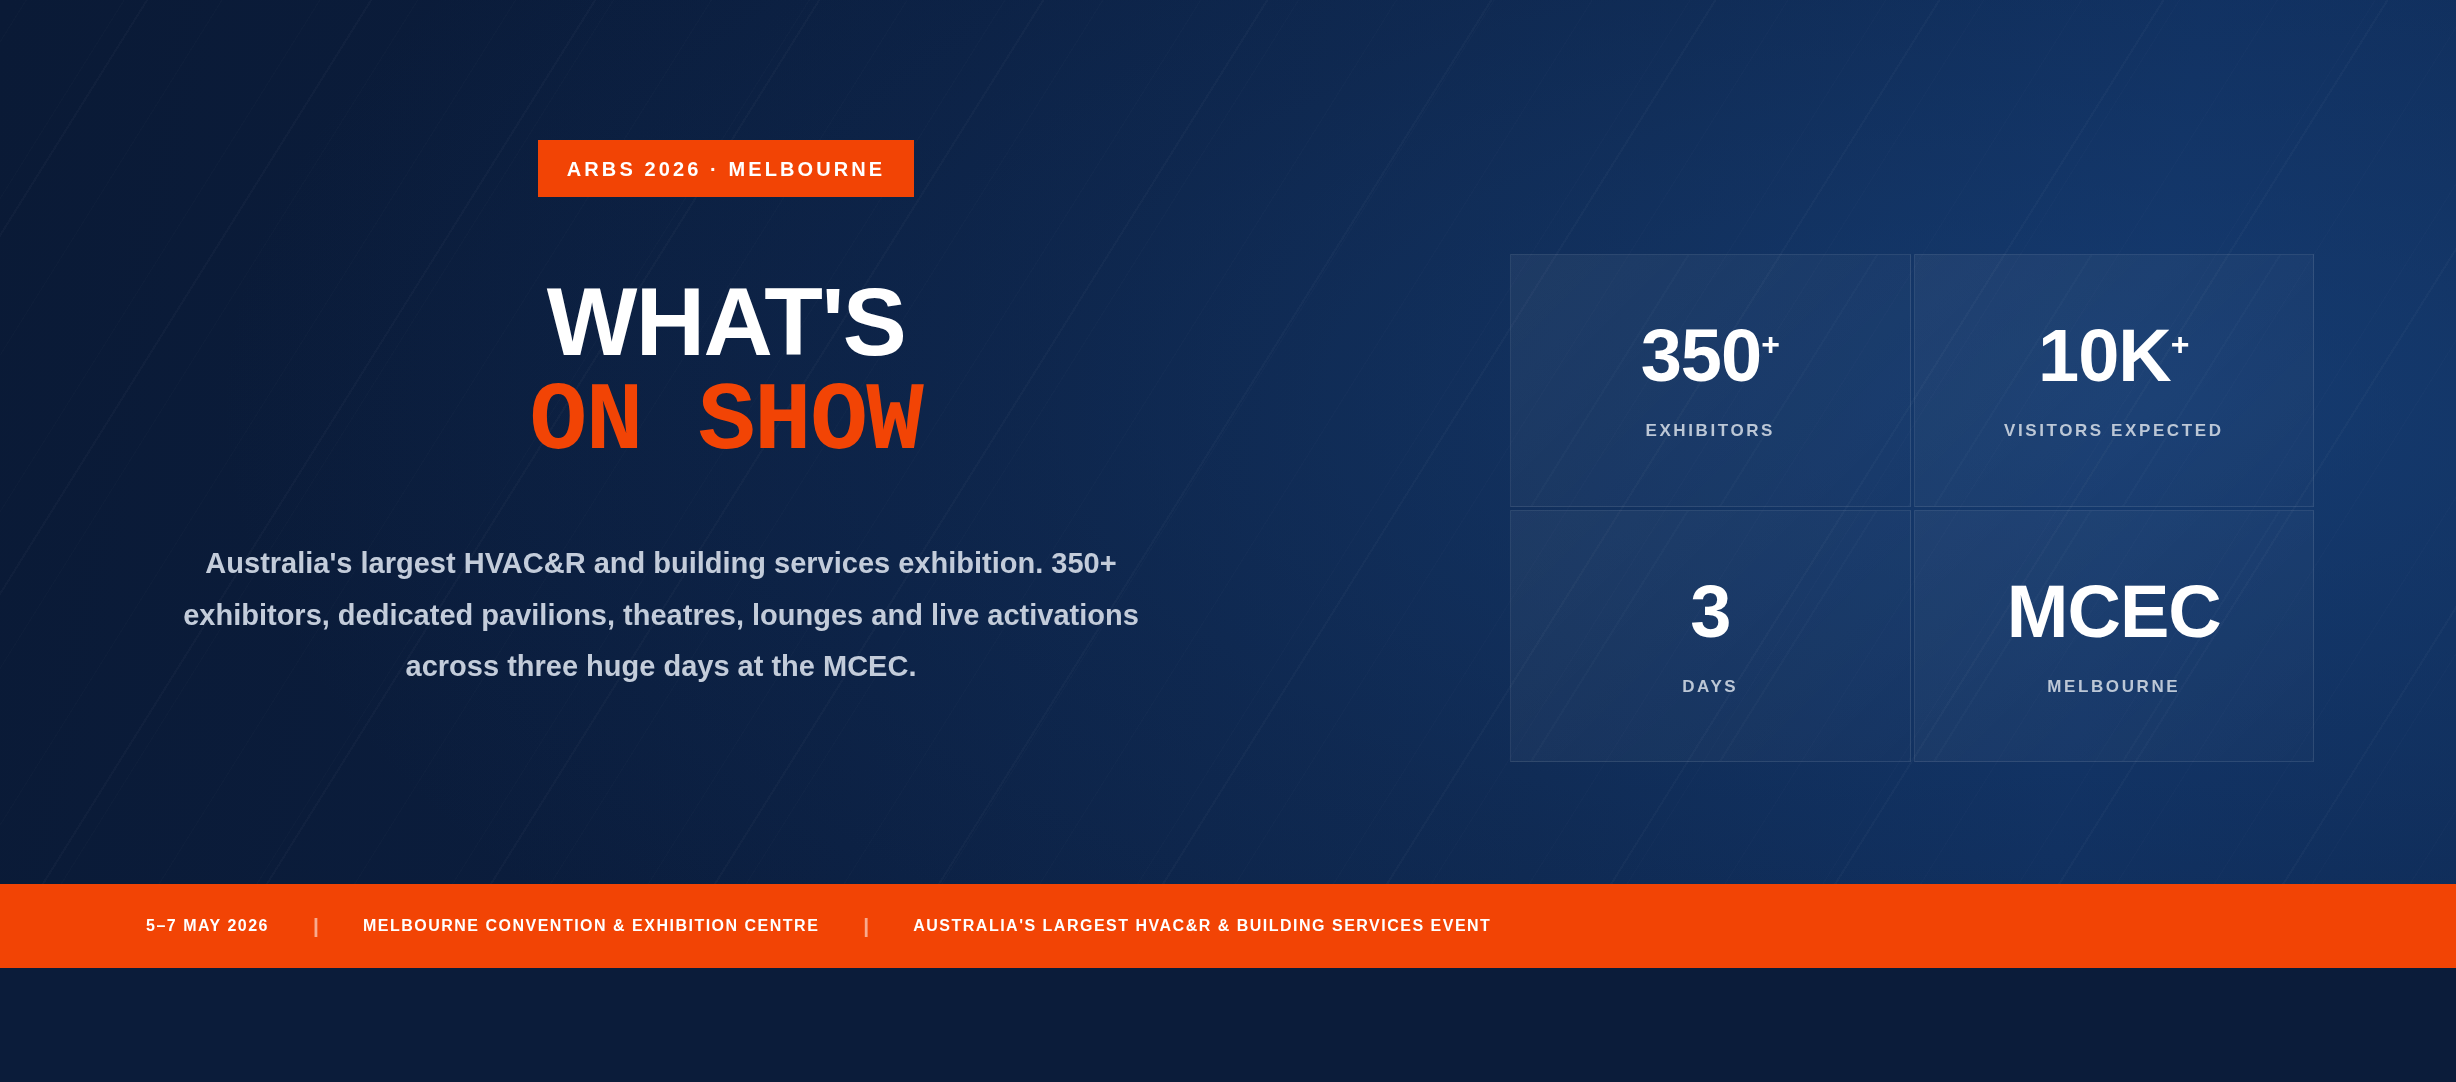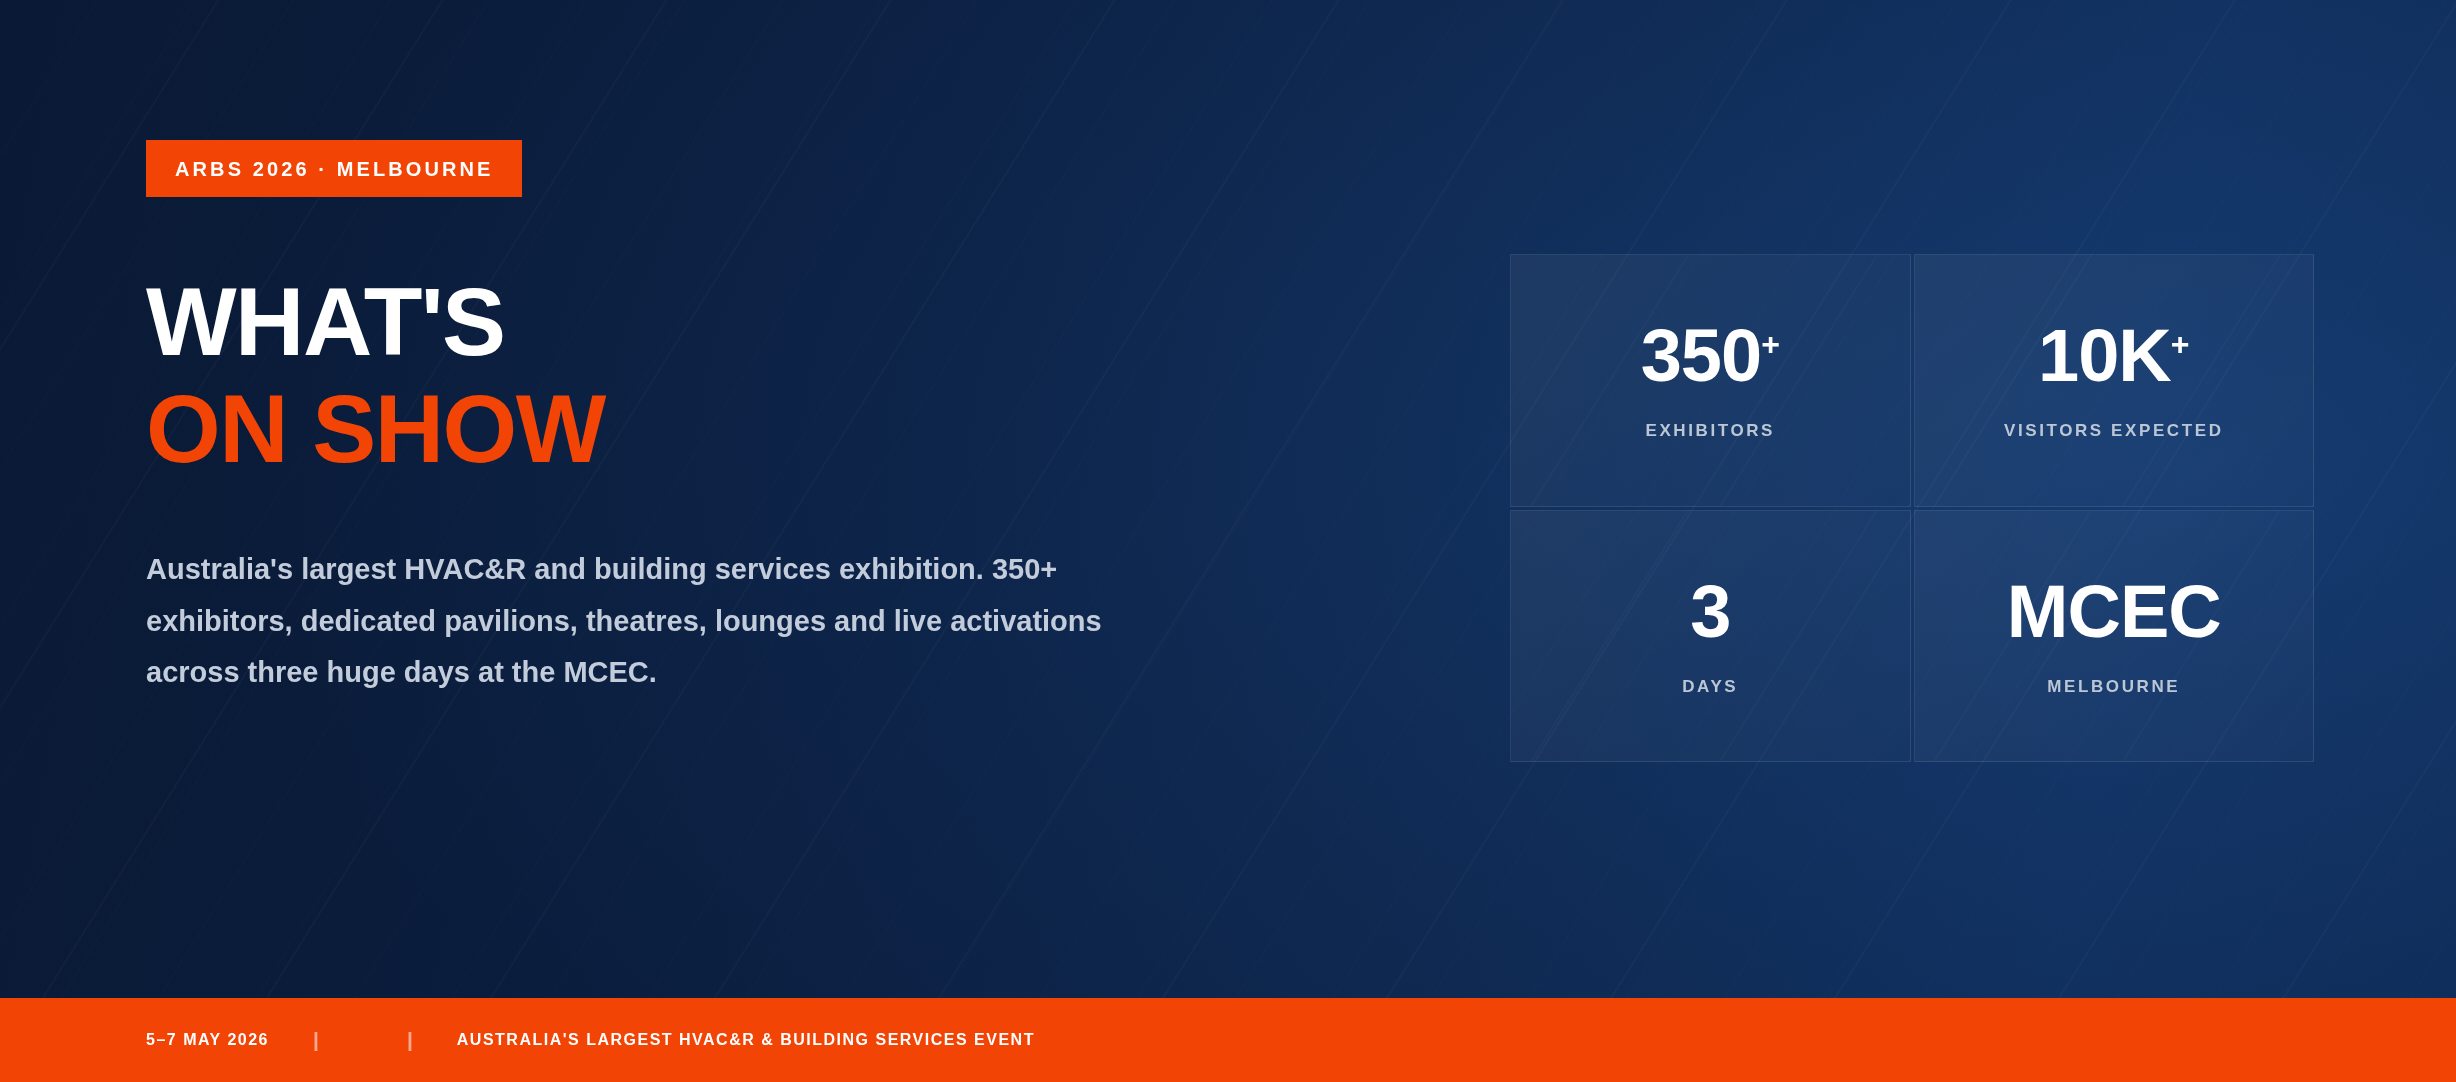--- a/index.html
+++ b/index.html
@@ -11,25 +11,26 @@
   }
 
   body {
     font-family:"Liberation Sans", sans-serif;
     background:#0b1c3a;
   }
 
   #banner {
     position:relative;
     width:2456px;
-    height:1082px;
+    height:968px;
     overflow:hidden;
     background:
       radial-gradient(120% 140% at 88% 42%, rgba(27,73,134,0.55) 0%, rgba(27,73,134,0.18) 38%, rgba(27,73,134,0) 66%),
       linear-gradient(100deg, #0a1a36 0%, #0b1e3f 38%, #0d2449 64%, #0e2a56 84%, #0d2750 100%);
+    text-align: center;
   }
 
   
   #texture {
     position:absolute; inset:0;
     background-image:repeating-linear-gradient(
         -58deg,
         rgba(255,255,255,0.022) 0px,
         rgba(255,255,255,0.022) 2px,
         rgba(255,255,255,0) 2px,
@@ -68,21 +69,21 @@
   }
 
   #headline {
     margin-top:78px;
     font-size:96px;
     font-weight:bold;
     line-height:0.98;
     letter-spacing:-1.5px;
   }
   .head-line-1 { display:block; color:#ffffff; }
-  .head-line-2 { display:block; color:#f24405; margin-top:13px; }
+  .head-line-2 { display:block; color:#f24405; margin-top:7px;font-family:Liberation Mono, monospace; }
 
   #lede {
     margin-top:68px;
     color:#c3ccda;
     font-size:29px;
     line-height:1.78;
     max-width:1030px;
     font-weight:700;
   }
 
@@ -220,17 +221,18 @@
         <span>MCEC</span><span class="sup"></span>
       </div>
       <div class="stat-label">MELBOURNE</div>
     </div>
 
   </div>
 
   <div id="footer-bar">
     <span class="footer-item">5–7 MAY 2026</span>
     <span class="footer-sep">|</span>
+    <span class="footer-item">MELBOURNE CONVENTION &amp; EXHIBITION CENTRE</span>
     <span class="footer-sep">|</span>
     <span class="footer-item">AUSTRALIA'S LARGEST HVAC&amp;R &amp; BUILDING SERVICES EVENT</span>
   </div>
 
 </div>
 
 </body></html>

